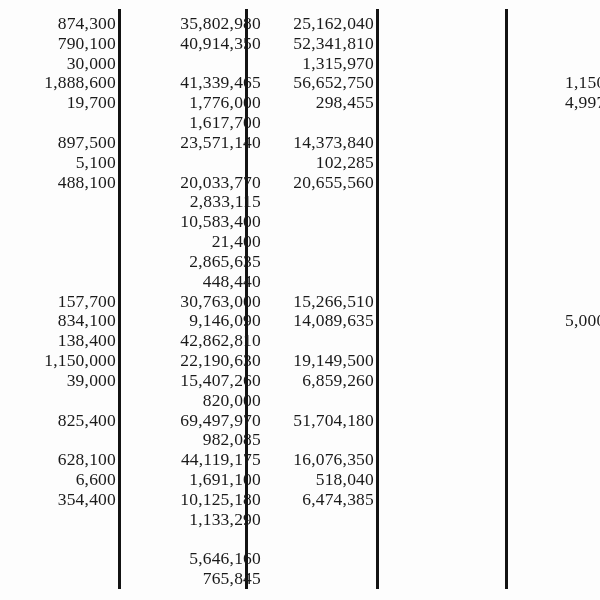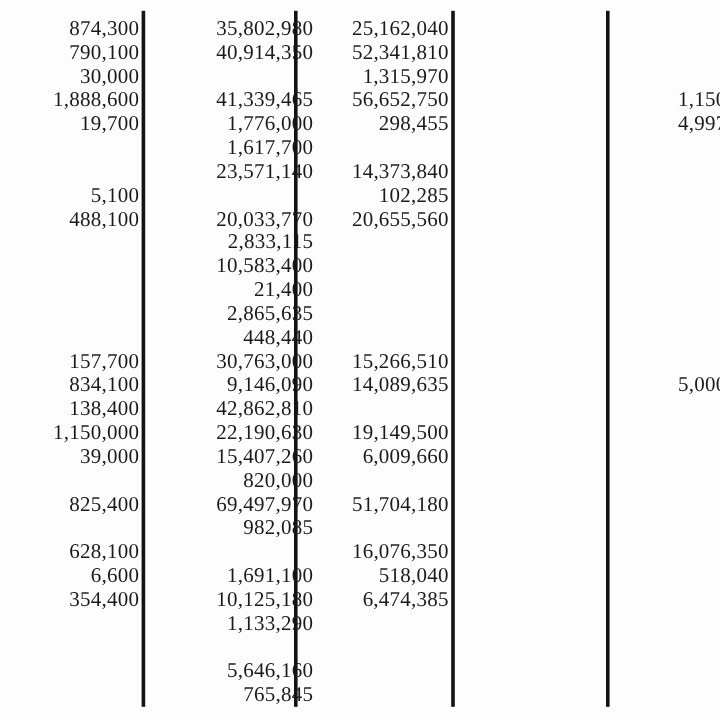--- a/index.html
+++ b/index.html
@@ -107,20 +107,21 @@
   </div>
 
   <div class="row">
     <span class="cell c1"></span>
     <span class="cell c2">1,617,700</span>
     <span class="cell c3"></span>
     <span class="cell c4"></span>
   </div>
 
   <div class="row">
+    <span class="cell c1">897,500</span>
     <span class="cell c2">23,571,140</span>
     <span class="cell c3">14,373,840</span>
     <span class="cell c4"></span>
   </div>
 
   <div class="row">
     <span class="cell c1">5,100</span>
     <span class="cell c2"></span>
     <span class="cell c3">102,285</span>
     <span class="cell c4"></span>
@@ -191,21 +192,21 @@
   <div class="row">
     <span class="cell c1">1,150,000</span>
     <span class="cell c2">22,190,630</span>
     <span class="cell c3">19,149,500</span>
     <span class="cell c4"></span>
   </div>
 
   <div class="row">
     <span class="cell c1">39,000</span>
     <span class="cell c2">15,407,260</span>
-    <span class="cell c3">6,009,660</span>
+    <span class="cell c3">6,859,260</span>
     <span class="cell c4"></span>
   </div>
 
   <div class="row">
     <span class="cell c1"></span>
     <span class="cell c2">820,000</span>
     <span class="cell c3"></span>
     <span class="cell c4"></span>
   </div>
 
@@ -218,20 +219,21 @@
 
   <div class="row">
     <span class="cell c1"></span>
     <span class="cell c2">982,085</span>
     <span class="cell c3"></span>
     <span class="cell c4"></span>
   </div>
 
   <div class="row">
     <span class="cell c1">628,100</span>
+    <span class="cell c2">44,119,175</span>
     <span class="cell c3">16,076,350</span>
     <span class="cell c4"></span>
   </div>
 
   <div class="row">
     <span class="cell c1">6,600</span>
     <span class="cell c2">1,691,100</span>
     <span class="cell c3">518,040</span>
     <span class="cell c4"></span>
   </div>

